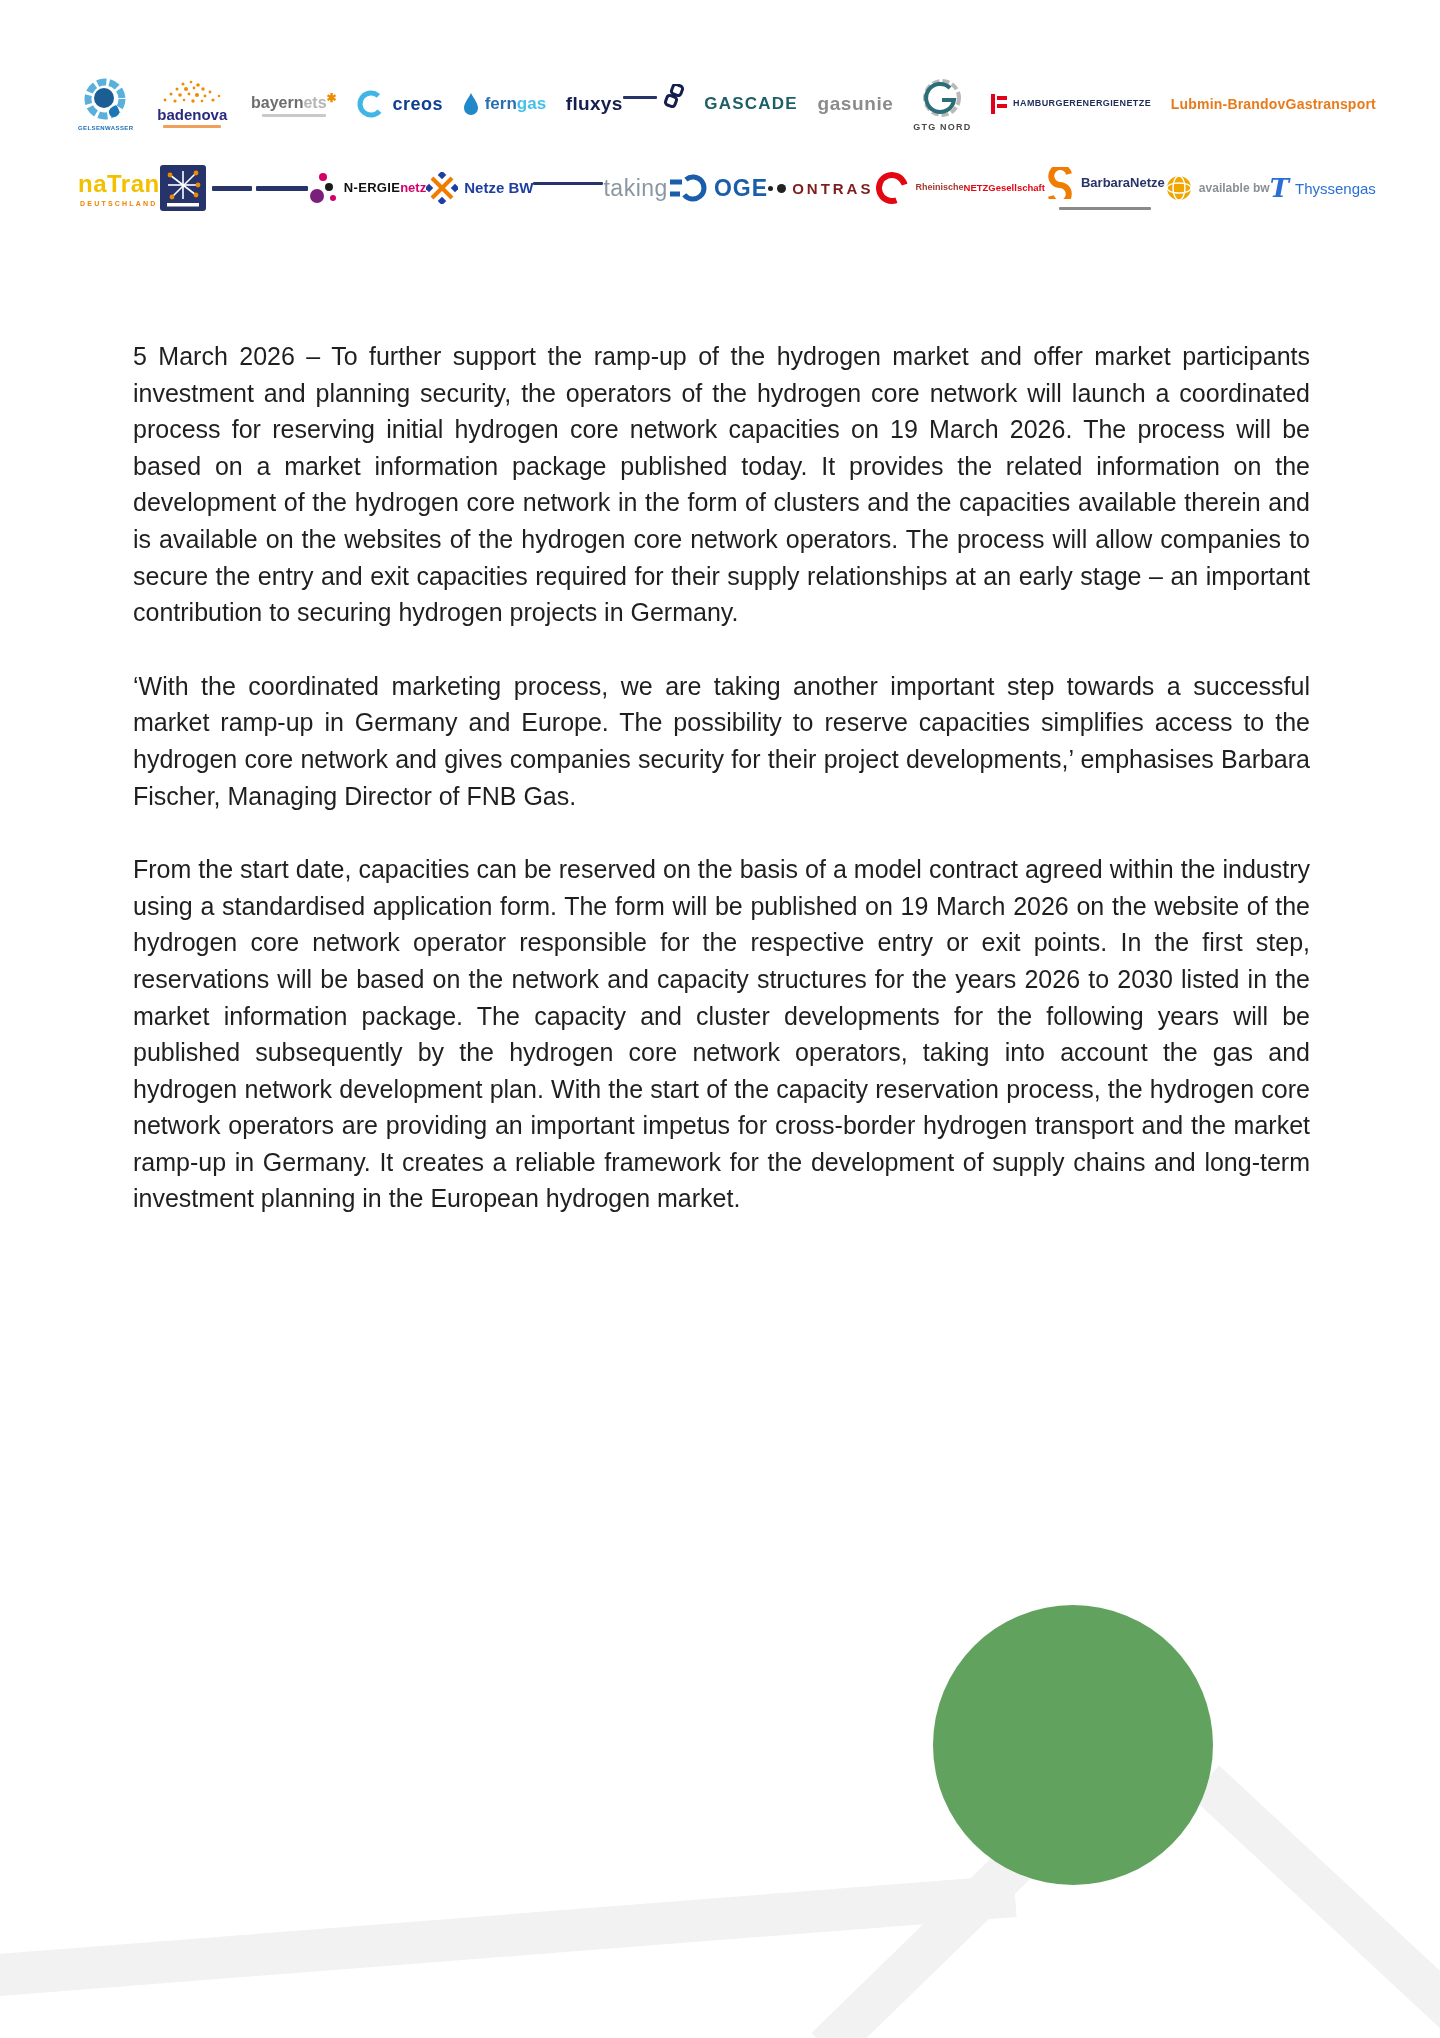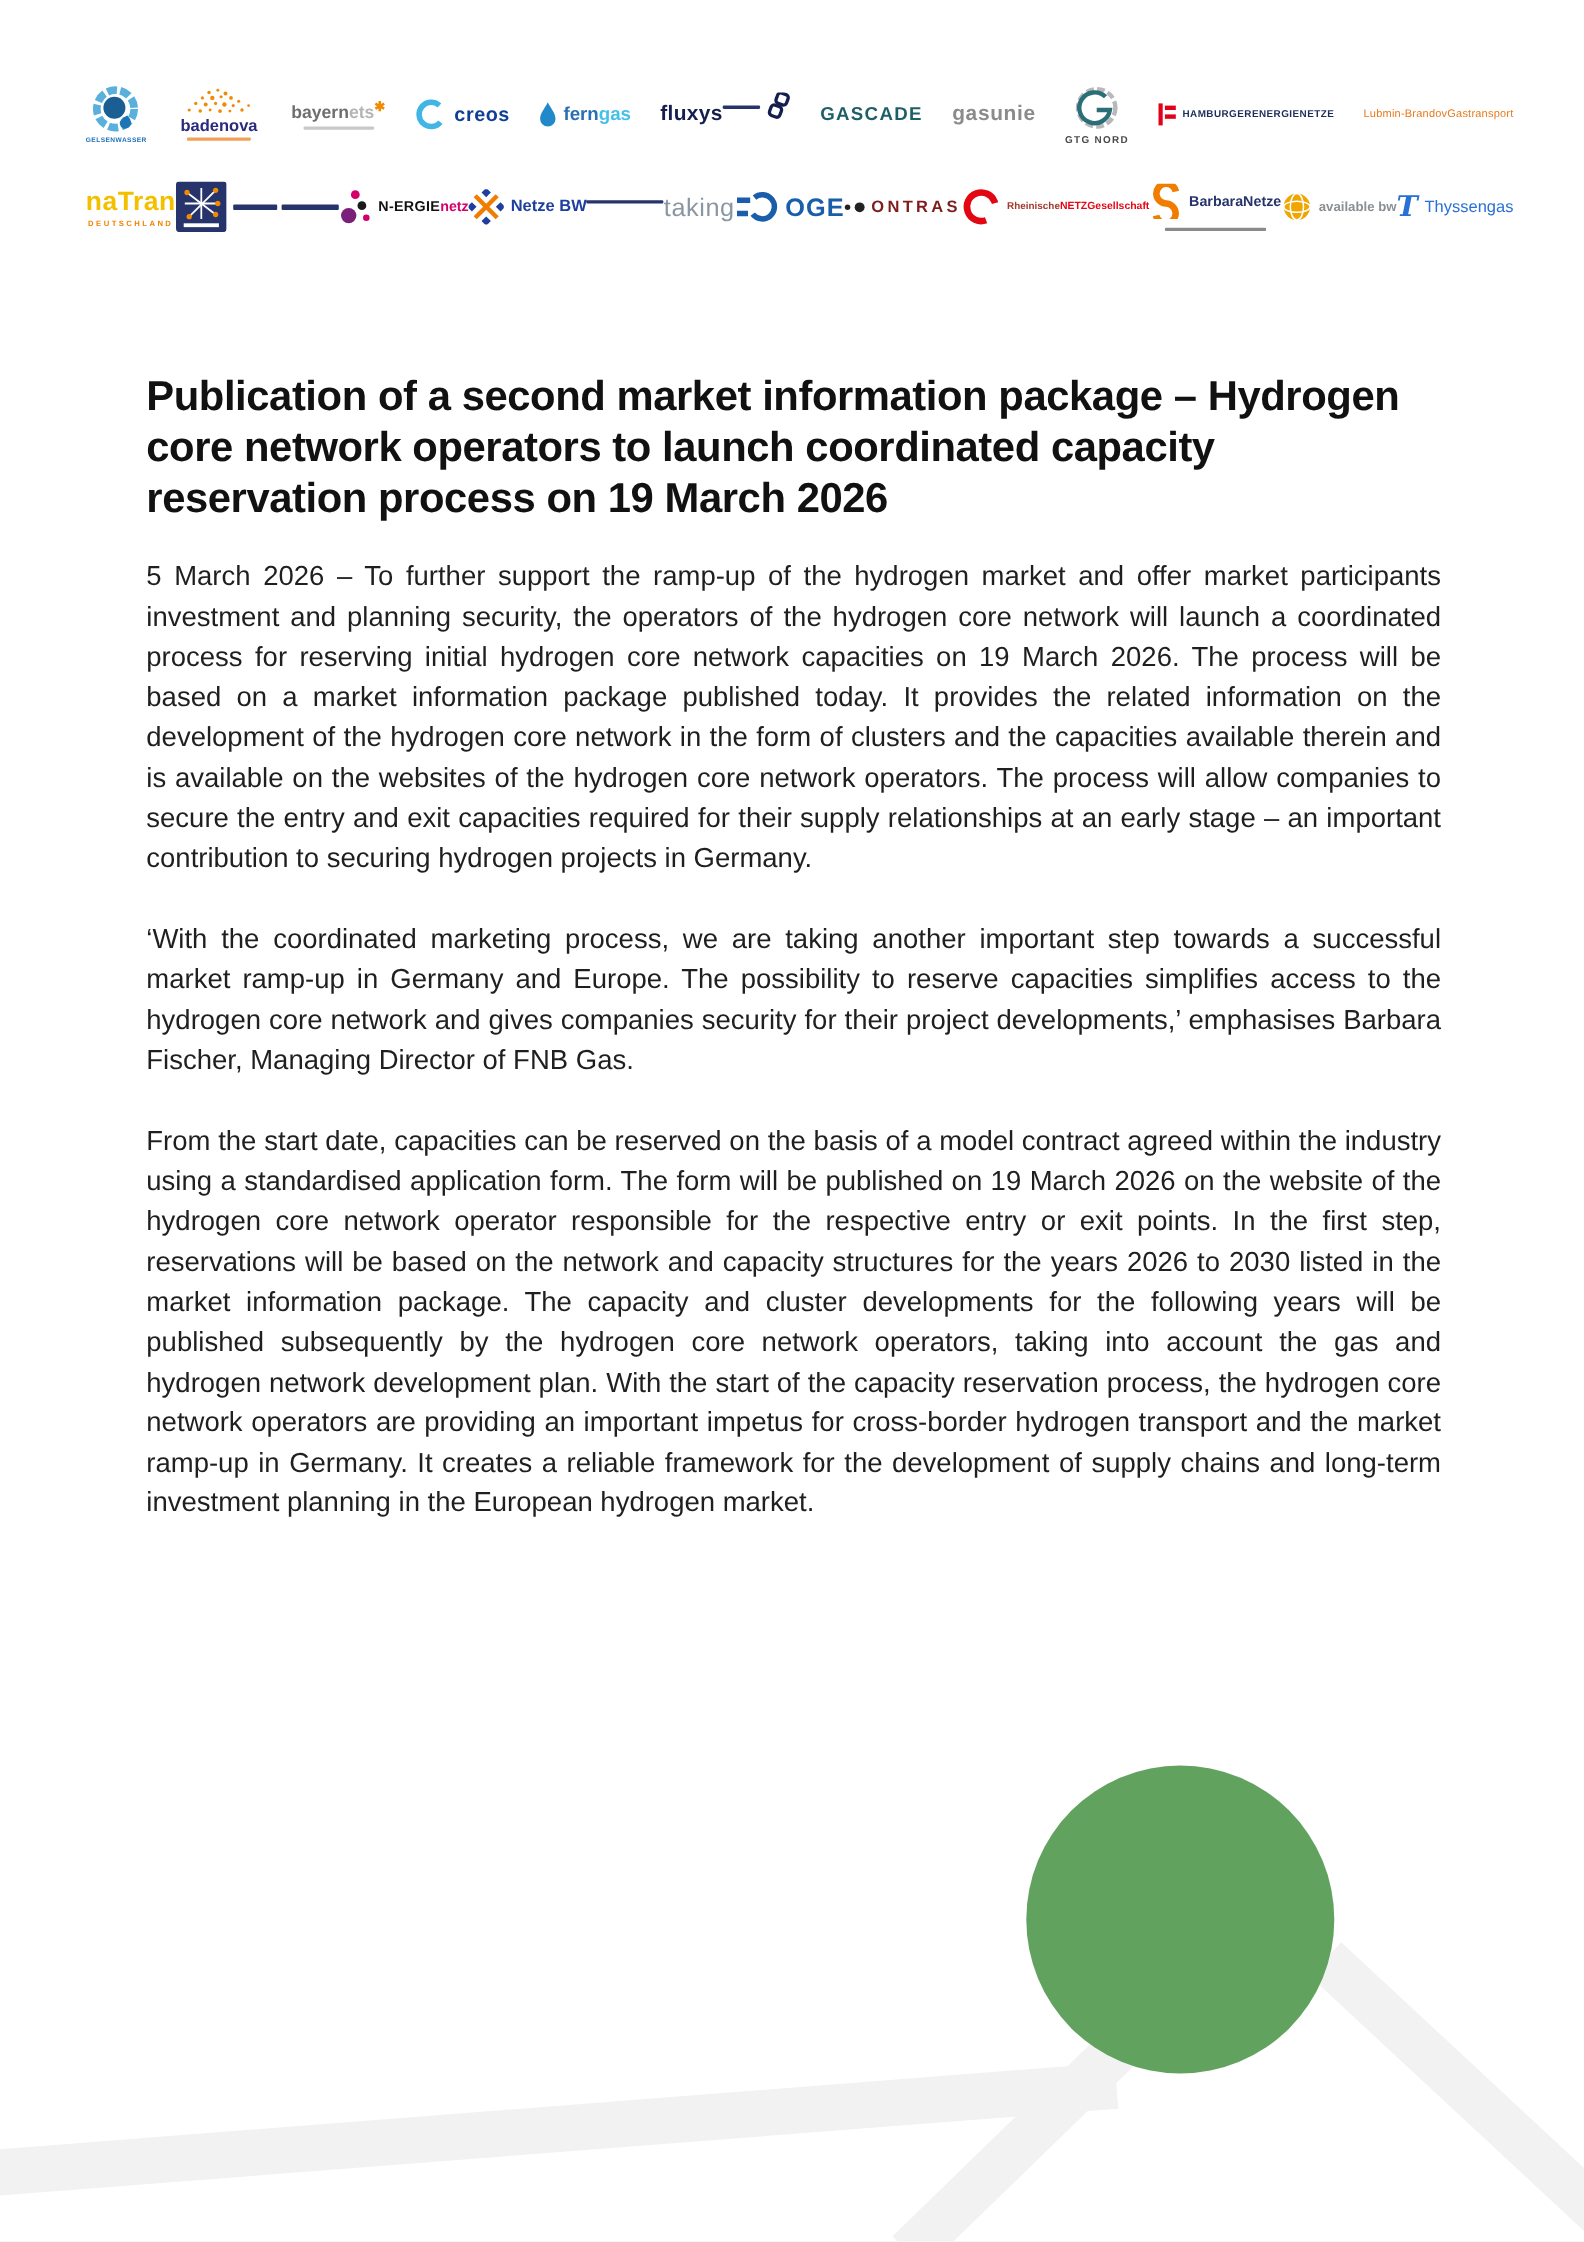--- a/index.html
+++ b/index.html
@@ -24,21 +24,21 @@
   .lbl-bayern .lt{color:#b5b5b5;}
   .lbl-bayern .ast{color:#f08a00;font-size:12px;vertical-align:super;}
   .lbl-creos{font-size:18px;font-weight:bold;color:#0f3f94;letter-spacing:.5px;text-align:center;}
   .lbl-ferngas{font-size:17px;font-weight:bold;}
   .lbl-ferngas .b1{color:#2a6fb5;} .lbl-ferngas .b2{color:#45c0ea;}
   .lbl-fluxys{font-size:19px;font-weight:bold;color:#141f4d;letter-spacing:.3px;}
   .lbl-gascade{font-size:17px;font-weight:800;color:#1d5f66;letter-spacing:1.2px;}
   .lbl-gasunie{font-size:19px;font-weight:600;color:#8b8b8b;letter-spacing:.6px;}
   .lbl-gtg{font-size:9px;font-weight:bold;color:#4a4a4a;letter-spacing:1.2px;}
   .lbl-hh{font-size:9px;font-weight:800;color:#1d2d5a;letter-spacing:.4px;}
-  .lbl-lbgt{font-size:10px;font-weight:normal;color:#e87a1a;letter-spacing:.2px;}
+  .lbl-lbgt{font-size:14px;font-weight:bold;color:#e87a1a;letter-spacing:.2px;}
   .lbl-natran{font-size:24px;font-weight:800;color:#f3c000;letter-spacing:.5px;}
   .lbl-natran-sub{font-size:7px;font-weight:bold;color:#f08300;letter-spacing:2.2px;}
   .lbl-nergie{font-size:13px;font-weight:800;color:#111;letter-spacing:.3px;}
   .lbl-nergie-netz{font-size:13px;font-weight:800;color:#d4006a;}
   .lbl-netzebw{font-size:15px;font-weight:800;color:#1e3fa0;}
   .lbl-nowega{font-size:23px;font-weight:500;color:#8a97a3;letter-spacing:.5px;}
   .lbl-oge{font-size:23px;font-weight:800;color:#1a5dab;letter-spacing:1px;}
   .lbl-ontras{font-size:15px;font-weight:bold;color:#7f1d1d;letter-spacing:3px;}
   .lbl-rng1{font-size:9px;font-weight:bold;color:#a33a2e;}
   .lbl-rng2{font-size:9.5px;font-weight:800;color:#e30613;}
@@ -282,21 +282,20 @@
     </div>
 
     <div class="logo">
       <span class="tg-initial">T</span>
       <span class="lbl-thyssen">Thyssengas</span>
     </div>
 
   </div>
 
   <div class="content">
-    <h1 class="title">Publication of a second market information package – Hydrogen core network operators to launch coordinated capacity reservation process on 19 March 2026</h1>
     <div class="body">
       <p>5 March 2026 – To further support the ramp-up of the hydrogen market and offer market participants investment and planning security, the operators of the hydrogen core network will launch a coordinated process for reserving initial hydrogen core network capacities on 19 March 2026. The process will be based on a market information package published today. It provides the related information on the development of the hydrogen core network in the form of clusters and the capacities available therein and is available on the websites of the hydrogen core network operators. The process will allow companies to secure the entry and exit capacities required for their supply relationships at an early stage – an important contribution to securing hydrogen projects in Germany.</p>
       <p>‘With the coordinated marketing process, we are taking another important step towards a successful market ramp-up in Germany and Europe. The possibility to reserve capacities simplifies access to the hydrogen core network and gives companies security for their project developments,’ emphasises Barbara Fischer, Managing Director of FNB Gas.</p>
       <p>From the start date, capacities can be reserved on the basis of a model contract agreed within the industry using a standardised application form. The form will be published on 19 March 2026 on the website of the hydrogen core network operator responsible for the respective entry or exit points. In the first step, reservations will be based on the network and capacity structures for the years 2026 to 2030 listed in the market information package. The capacity and cluster developments for the following years will be published subsequently by the hydrogen core network operators, taking into account the gas and hydrogen network development plan. With the start of the capacity reservation process, the hydrogen core network operators are providing an important impetus for cross-border hydrogen transport and the market ramp-up in Germany. It creates a reliable framework for the development of supply chains and long-term investment planning in the European hydrogen market.</p>
     </div>
   </div>
 
   <svg class="deco" viewBox="0 0 1440 700">
     <g fill="none" stroke-width="42" stroke-linecap="butt" stroke="#f2f2f2">
       <line x1="-40" y1="640" x2="1015" y2="558"></line>

